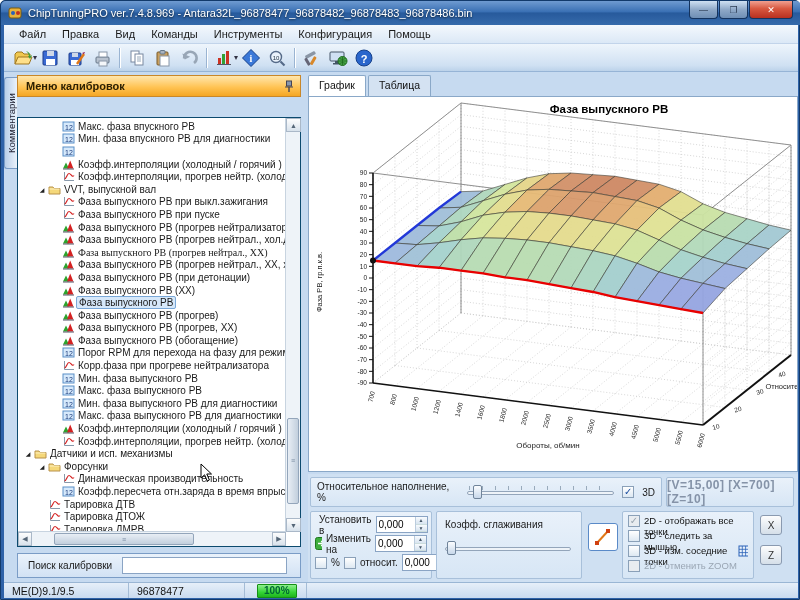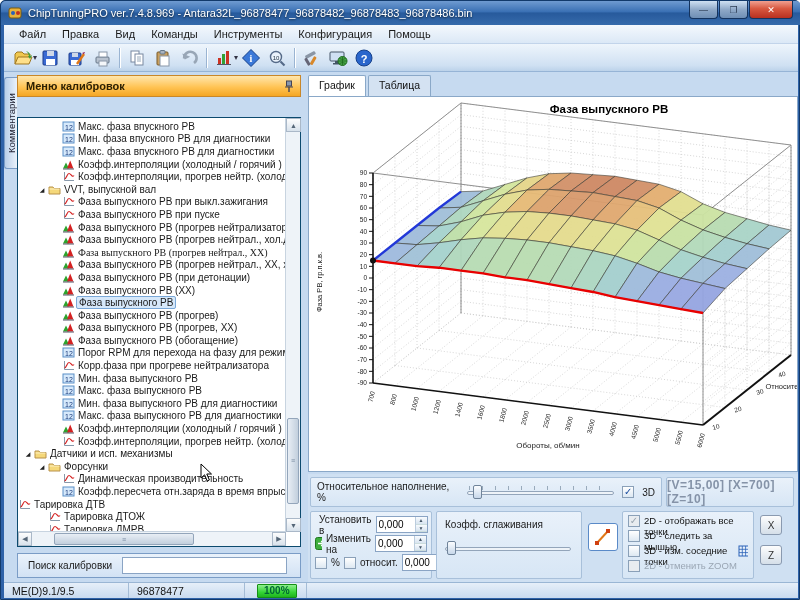--- a/index.html
+++ b/index.html
@@ -272,21 +272,20 @@
               </span>
               <span class="tlabel">Мин. фаза впускного РВ для диагностики</span>
             </div>
             <div class="trow" style="padding-left: 44px;">
               <span class="ticon">
                 <svg width="13" height="11">
                   <rect x="1" y="1" width="11" height="9" fill="#d6e9fb" stroke="#5a8fc8"></rect>
                   <text x="7" y="8.5" font-size="7" text-anchor="middle" fill="#1a3a7a">12</text>
                 </svg>
               </span>
-              <span class="tlabel">Макс. фаза впускного РВ для диагностики</span>
             </div>
             <div class="trow" style="padding-left: 44px;">
               <span class="ticon">
                 <svg width="13" height="11">
                   <path d="M1 9.5 L4 3.5 L7 9.5 Z" fill="#2da32d"></path>
                   <path d="M5 9.5 L8.2 1.5 L11.4 9.5 Z" fill="#d42222"></path>
                   <line x1="1" y1="10" x2="12" y2="10" stroke="#556"></line>
                 </svg>
               </span>
               <span class="tlabel">Коэфф.интерполяции (холодный / горячий )</span>
@@ -532,21 +531,21 @@
             </div>
             <div class="trow" style="padding-left: 44px;">
               <span class="ticon">
                 <svg width="13" height="11">
                   <rect x="1" y="1" width="11" height="9" fill="#d6e9fb" stroke="#5a8fc8"></rect>
                   <text x="7" y="8.5" font-size="7" text-anchor="middle" fill="#1a3a7a">12</text>
                 </svg>
               </span>
               <span class="tlabel">Коэфф.пересчета отн.заряда в время впрыска</span>
             </div>
-            <div class="trow" style="">
+            <div class="trow" style="padding-left: 30px;">
               <span class="ticon">
                 <svg width="13" height="11">
                   <path d="M2.5 1 V9.5 H12" stroke="#8899aa" fill="none"></path>
                   <path d="M2.5 8 C4.5 8 5 2.5 7 2.5 S10 7 12 4.5" stroke="#d42222" fill="none" stroke-width="1.2"></path>
                 </svg>
               </span>
               <span class="tlabel">Тарировка ДТВ</span>
             </div>
             <div class="trow" style="padding-left: 30px;">
               <span class="ticon">

